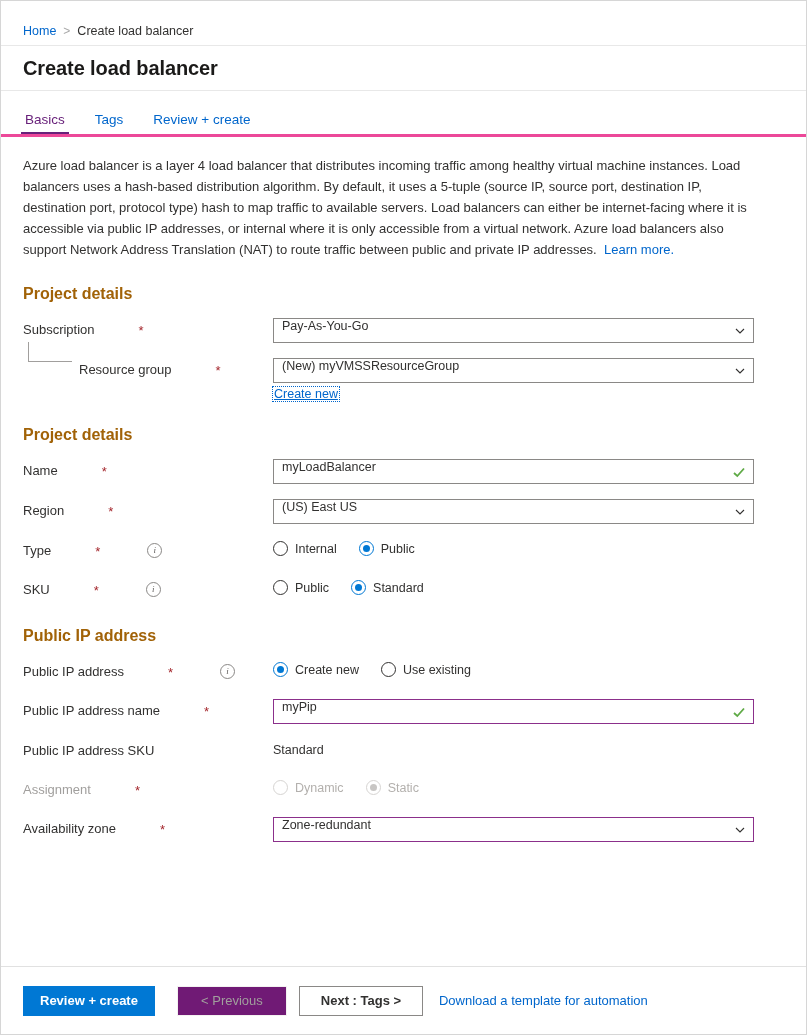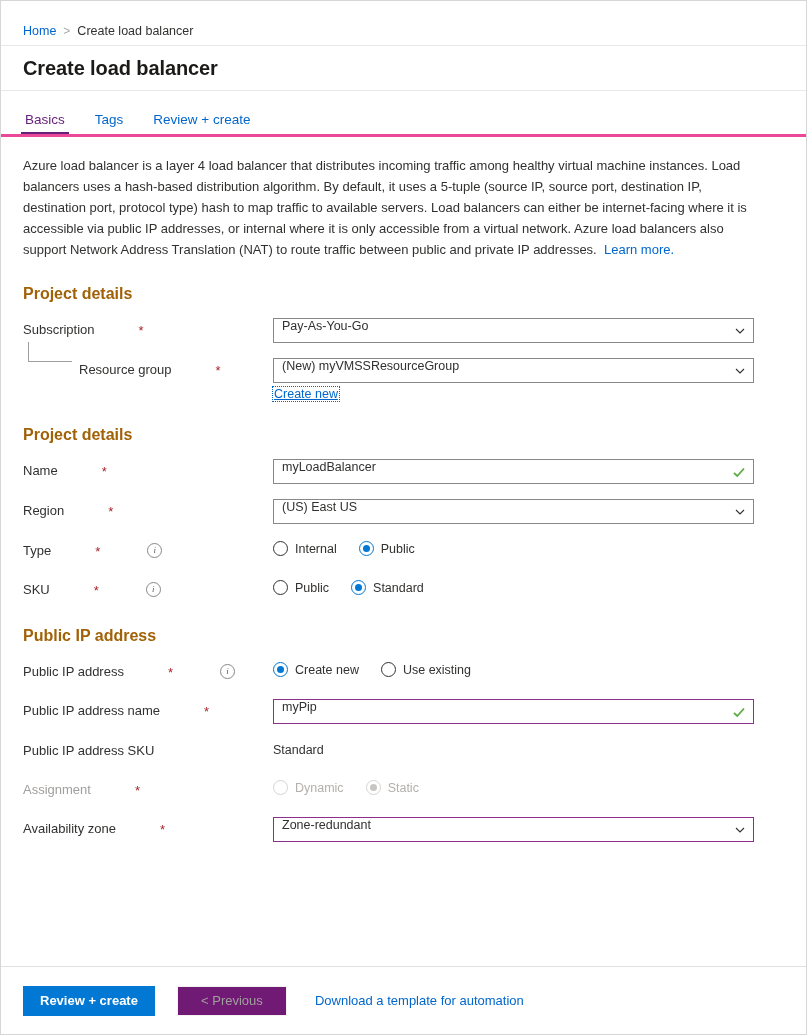--- a/index.html
+++ b/index.html
@@ -562,17 +562,18 @@
       </div>
     </div>
 
   </div>
 
   <div class="footer">
     <button class="btn btn-primary">Review + create</button>
     <span class="gap-1"></span>
     <button class="btn btn-disabled">&lt; Previous</button>
     <span class="gap-2"></span>
+    <button class="btn btn-default">Next : Tags &gt;</button>
     <span class="gap-3"></span>
     <a class="footer-link">Download a template for automation</a>
   </div>
 
 </div>
 
 </body></html>

